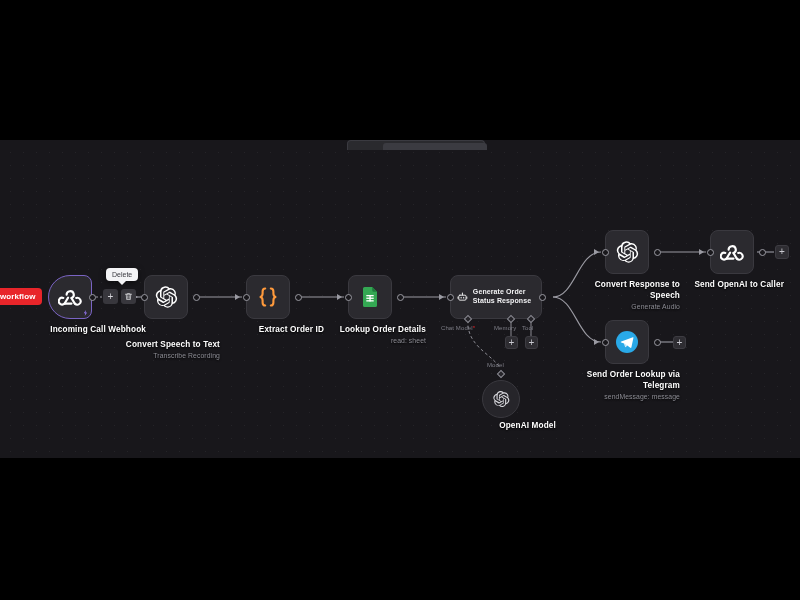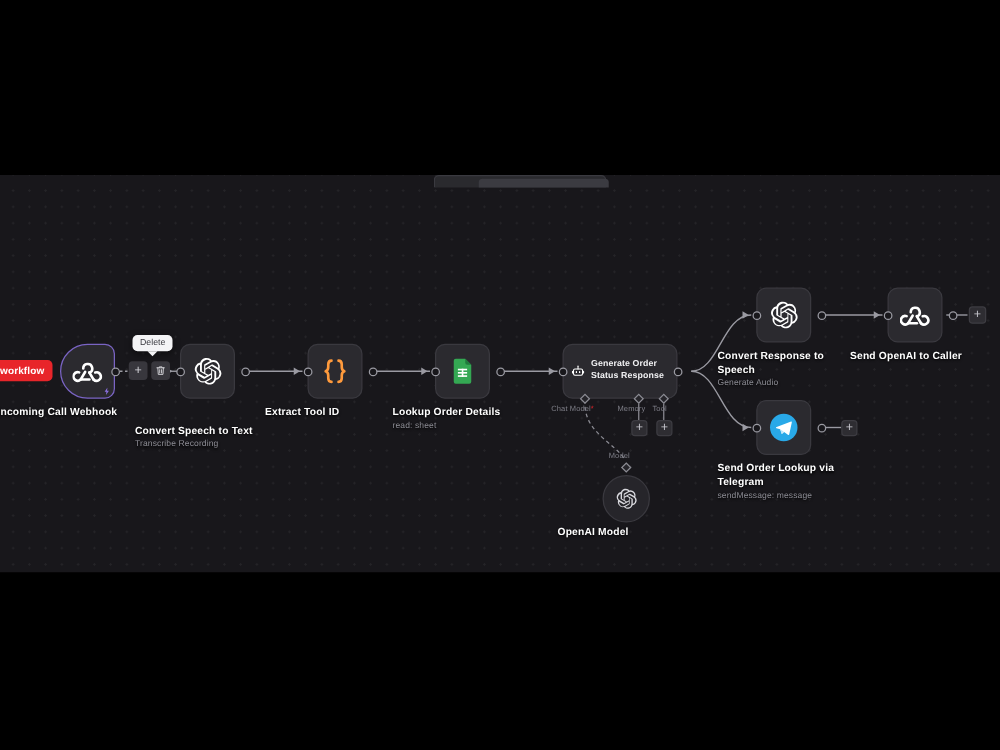--- a/index.html
+++ b/index.html
@@ -81,21 +81,21 @@
   .node-ico { width: 24px; height: 24px; display:block; }
   .node-ico.sm { width: 18px; height: 18px; }
   .wide-text {
     font-size: 7px; font-weight: bold; color: #f2f2f4;
     line-height: 1.25; letter-spacing: .1px;
   }
 
   
   .cap {
     position: absolute; z-index: 11;
-    text-align: left;
+    text-align: right;
     color: #ffffff;
     font-size: 8.2px; font-weight: bold;
     line-height: 1.3;
     letter-spacing: .15px;
     text-shadow: 0 1px 2px #000;
   }
   .sub {
     display: block;
     color: #8d8d95;
     font-size: 6.8px; font-weight: normal;
@@ -278,21 +278,21 @@
       <svg class="node-ico" viewBox="0 0 24 24">
         <g fill="none" stroke="#ff9a3c" stroke-width="2.1" stroke-linecap="round" stroke-linejoin="round">
           <path d="M9.2 3.5c-2.2 0-2.6 1.1-2.6 3.1v2c0 1.8-.7 2.9-2.1 3.4 1.4.5 2.1 1.6 2.1 3.4v2c0 2 .4 3.1 2.6 3.1"></path>
           <path d="M14.8 3.5c2.2 0 2.6 1.1 2.6 3.1v2c0 1.8.7 2.9 2.1 3.4-1.4.5-2.1 1.6-2.1 3.4v2c0 2-.4 3.1-2.6 3.1"></path>
         </g>
       </svg>
     </div>
     <div class="port" style="left:243px; top:154px;"></div>
     <div class="port" style="left:295px; top:154px;"></div>
     <div class="arrowhead" style="left:235px; top:154px;"></div>
-    <div class="cap" style="left:212px; top:185px; width:112px;">Extract Tool ID</div>
+    <div class="cap" style="left:212px; top:185px; width:112px;">Extract Order ID</div>
 
     <div class="node sq" style="left:348px; top:135px;">
       <svg class="node-ico" viewBox="0 0 24 24">
         <path fill="#34a853" d="M14.2 2H6.6A1.6 1.6 0 0 0 5 3.6v16.8A1.6 1.6 0 0 0 6.6 22h10.8a1.6 1.6 0 0 0 1.6-1.6V6.8z"></path>
         <path fill="#1f7a3c" d="M14.2 2v3.2a1.6 1.6 0 0 0 1.6 1.6H19z"></path>
         <g fill="#ffffff">
           <rect x="8.3" y="10" width="7.4" height="1.3"></rect>
           <rect x="8.3" y="12.6" width="7.4" height="1.3"></rect>
           <rect x="8.3" y="15.2" width="7.4" height="1.3"></rect>
           <rect x="11.4" y="10" width="1.3" height="6.5"></rect>

